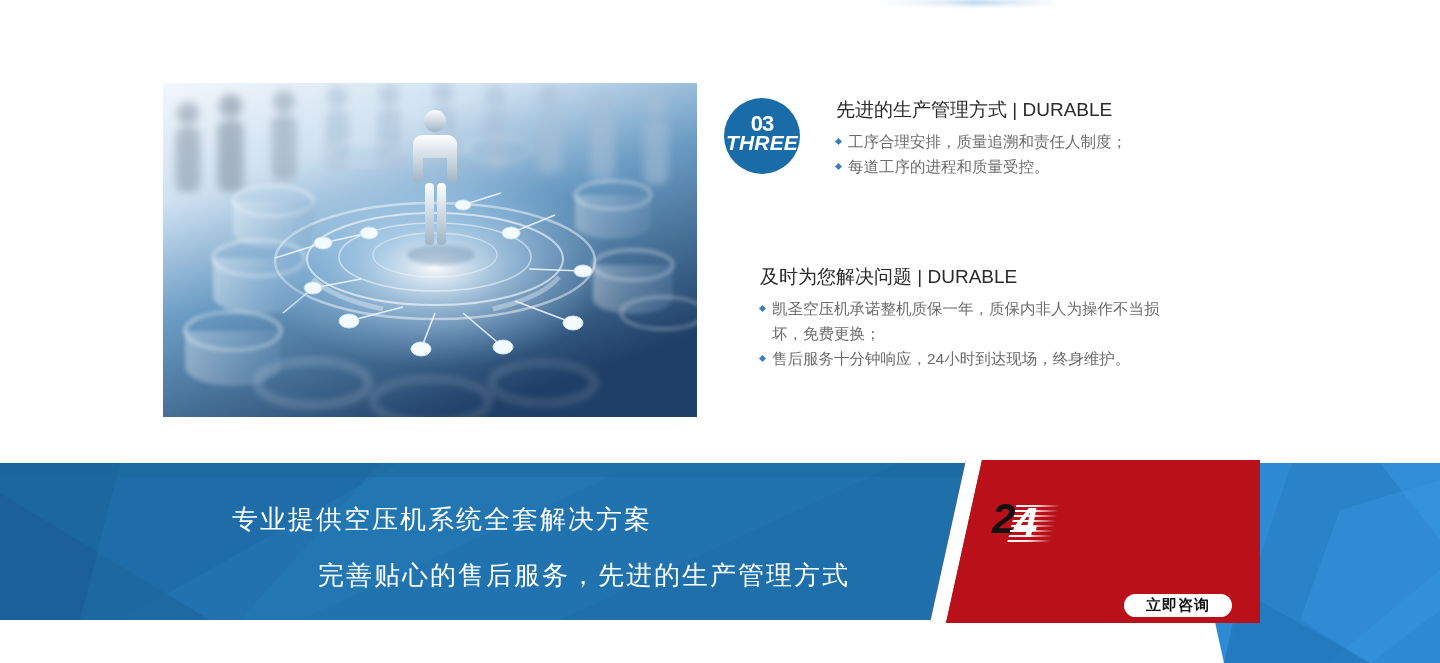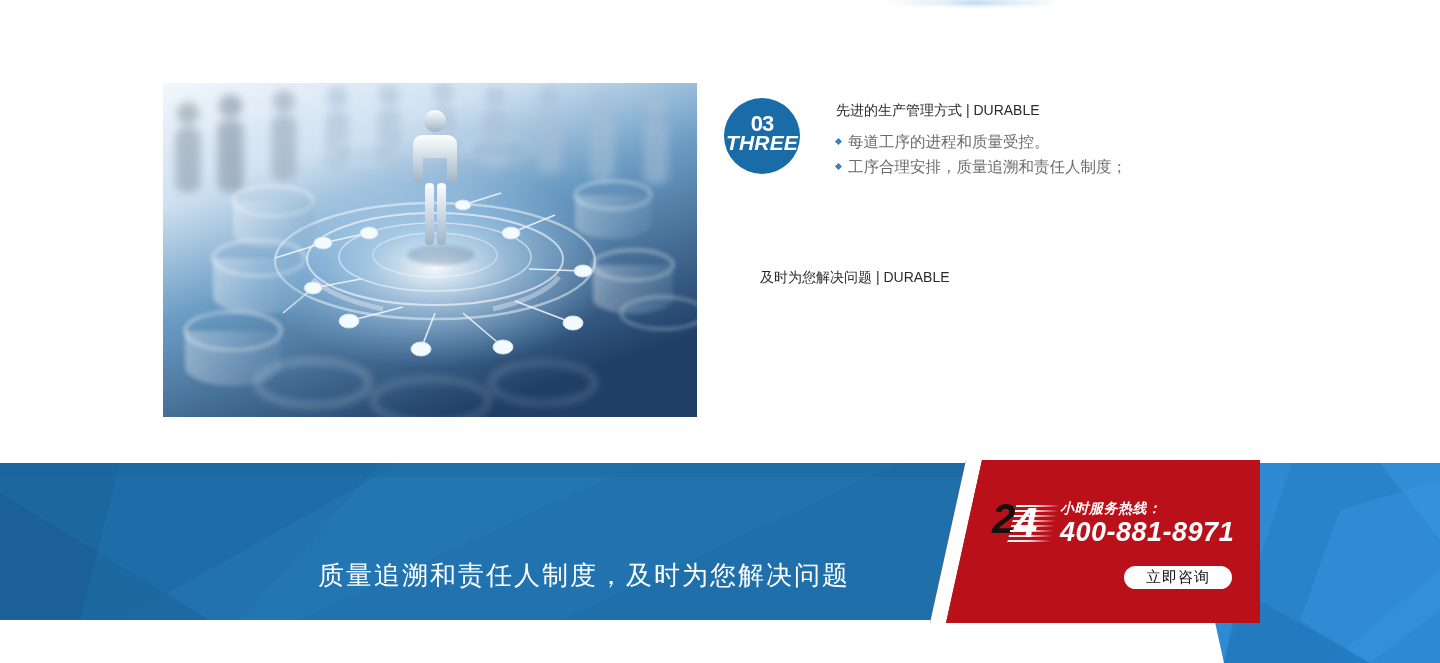--- a/index.html
+++ b/index.html
@@ -48,21 +48,21 @@
     position:absolute; left:0; right:0; top:34px;
     text-align:center;
     font-size:21px; font-weight:bold; line-height:21px;
     letter-spacing:.2px;
     font-style:italic;
   }
   .badge.b04 .num{ left:2px; }
 
   .f-text{ margin-left:36px; }
   .f-title{
-    font-size:14px; color:#2b2b2b; font-weight:400;
+    font-size:19px; color:#2b2b2b; font-weight:400;
     line-height:24px; white-space:nowrap;
     margin-bottom:7px;
   }
   .f-list{ list-style:none; }
   .f-list li{
     position:relative;
     font-size:15.5px; line-height:25px; color:#6b6b6b;
     padding-left:12px;
     max-width:400px;
   }
@@ -127,25 +127,25 @@
   .hl-label{
     font-size:14px; line-height:16px; color:#ffffff;
     font-style:italic; font-weight:bold; letter-spacing:.5px;
   }
   .hl-phone{
     font-size:27px; line-height:32px; color:#ffffff;
     font-style:italic; font-weight:bold; letter-spacing:.5px;
     font-family:"Liberation Sans","DejaVu Sans",sans-serif;
   }
   .cta{
-    position:absolute; left:1124px; top:566px;
+    position:absolute; left:1124px; top:594px;
     width:108px; height:23px; border-radius:12px;
     background:#ffffff; color:#111111;
     display:flex; align-items:center; justify-content:center;
-    font-size:15px; font-weight:normal; letter-spacing:1px;
+    font-size:15px; font-weight:bold; letter-spacing:1px;
     cursor:pointer;
   }
 </style>
 </head>
 <body>
 
 <div class="page">
 
   <div class="top-artifact"></div>
 
@@ -314,46 +314,51 @@
   </div>
 
   <div class="feature f03">
     <div class="badge b03">
       <div class="num">03</div>
       <div class="word">THREE</div>
     </div>
     <div class="f-text">
       <div class="f-title">先进的生产管理方式 | DURABLE</div>
       <ul class="f-list">
+        <li>工序合理安排，质量追溯和责任人制度；</li>
         <li>每道工序的进程和质量受控。</li>
-        <li>工序合理安排，质量追溯和责任人制度；</li>
       </ul>
     </div>
   </div>
 
   <div class="feature f04">
     <div class="f-text">
       <div class="f-title">及时为您解决问题 | DURABLE</div>
+      <ul class="f-list">
+        <li>凯圣空压机承诺整机质保一年，质保内非人为操作不当损坏，免费更换；</li>
+        <li>售后服务十分钟响应，24小时到达现场，终身维护。</li>
+      </ul>
     </div>
   </div>
 
   <div class="banner">
     <div class="facets">
       <svg viewBox="0 0 1440 157" xmlns="http://www.w3.org/2000/svg" preserveAspectRatio="none">
         <rect width="1440" height="157" fill="#1f6fab"></rect>
         <polygon points="0,0 400,0 120,157 0,157" fill="#1d669f" opacity="0.85"></polygon>
         <polygon points="0,30 210,157 0,157" fill="#1b5f96" opacity="0.8"></polygon>
         <polygon points="120,0 640,0 300,157 80,157" fill="#2478b5" opacity="0.35"></polygon>
         <polygon points="380,0 900,0 560,157 240,157" fill="#2b82c0" opacity="0.22"></polygon>
         <polygon points="0,0 1440,0 1440,14 0,14" fill="#1a6399" opacity="0.35"></polygon>
       </svg>
     </div>
   </div>
 
-  <div class="bt-line l2">质量追溯和责任人制度，及时为您解决问题</div>
+  <div class="bt-line l1">专业提供空压机系统全套解决方案</div>
+  <div class="bt-line l2">完善贴心的售后服务，先进的生产管理方式</div>
 
   <div style="position:absolute;left:1180px;top:450px;width:260px;height:213px;overflow:hidden;">
     <svg viewBox="0 0 260 213" xmlns="http://www.w3.org/2000/svg" preserveAspectRatio="none">
       <polygon points="0,13 260,13 260,213 44,213" fill="#2f8ad4"></polygon>
       <polygon points="112,13 260,13 260,120 148,213 44,213" fill="#2a81c8" opacity="0.9"></polygon>
       <polygon points="160,60 260,30 260,160 190,213 120,170" fill="#3593dd" opacity="0.55"></polygon>
       <polygon points="60,140 190,213 44,213" fill="#2278bd" opacity="0.8"></polygon>
       <polygon points="200,13 260,13 260,90" fill="#3a9be4" opacity="0.45"></polygon>
     </svg>
   </div>
@@ -366,21 +371,17 @@
       <polygon points="254,0 330,0 330,163 136,163" fill="#b9101a"></polygon>
     </svg>
   </div>
 
   <div class="hotline">
     <div class="num24">
       <span class="d2">2</span>
       <span class="d4">4</span>
       <span class="streak"></span>
     </div>
-    <div class="hl-text">
-      <div class="hl-label">小时服务热线：</div>
-      <div class="hl-phone">400-881-8971</div>
-    </div>
   </div>
 
   <div class="cta">立即咨询</div>
 
 </div>
 
 </body></html>

